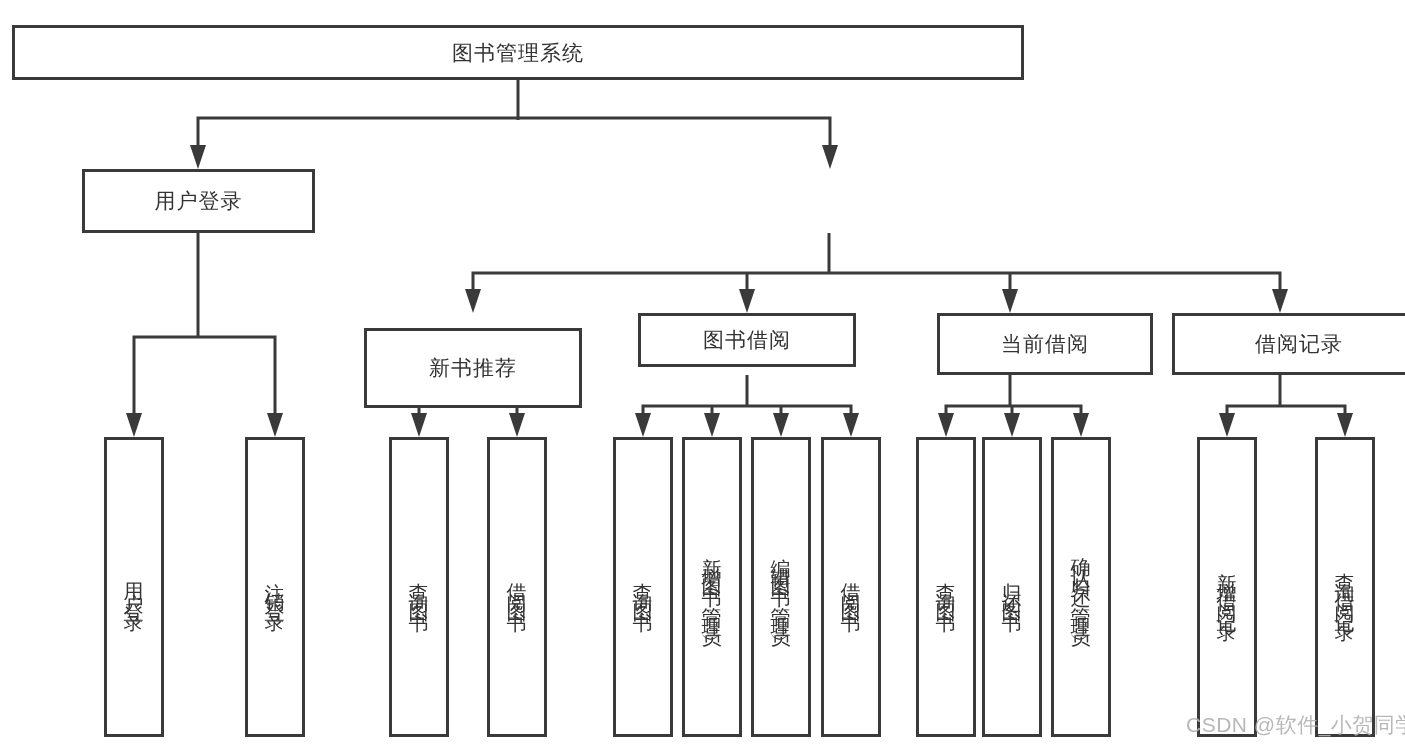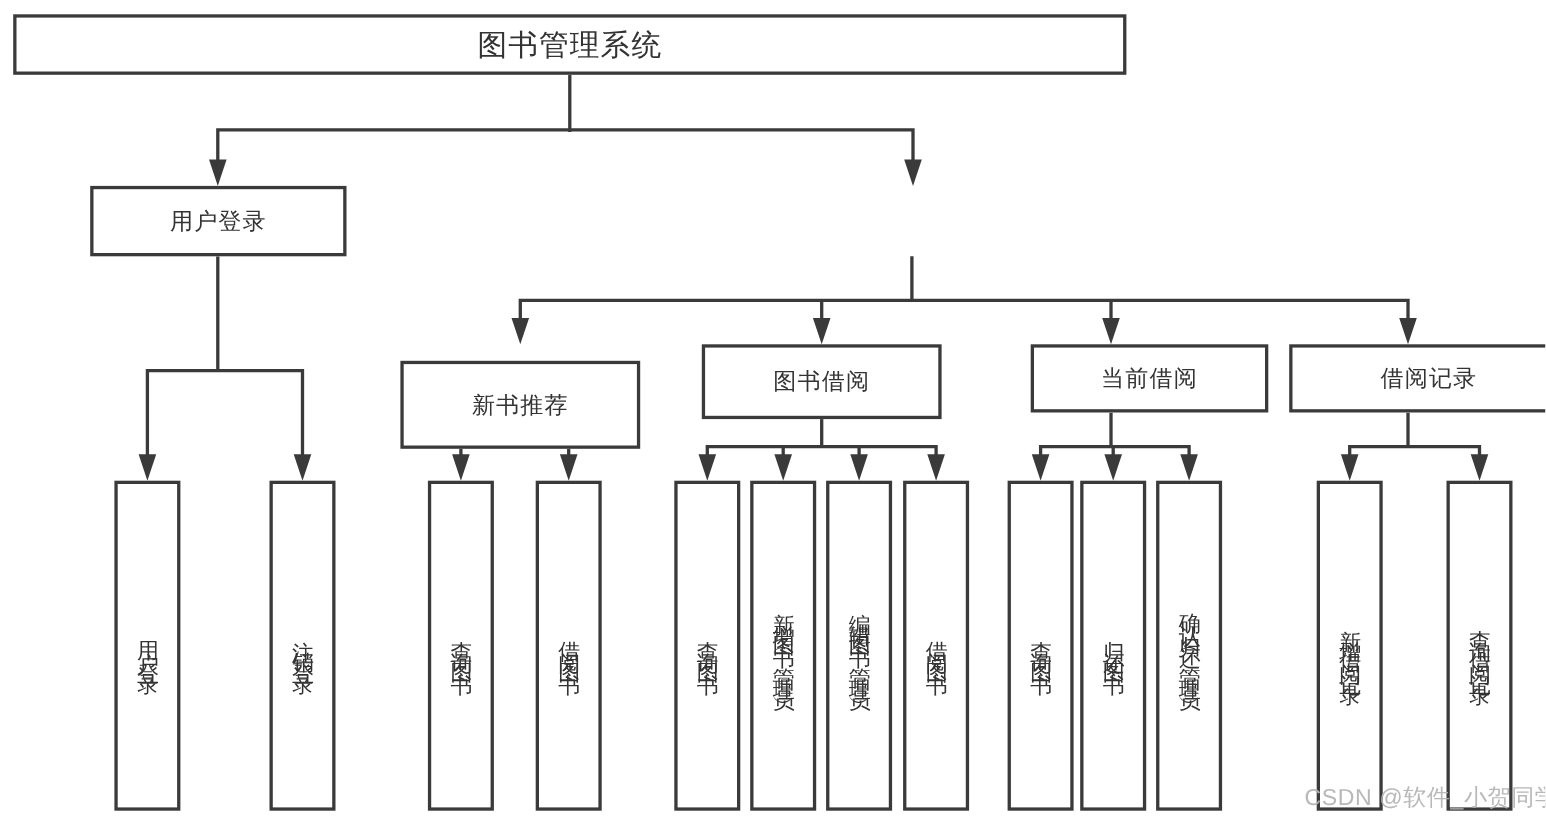--- a/index.html
+++ b/index.html
@@ -31,22 +31,22 @@
     display: flex;
     align-items: center;
     justify-content: center;
     text-align: center;
   }
   .hlabel {
     font-size: 21px;
     letter-spacing: 1px;
   }
   .root-box {
-    left: 12px; top: 13px; width: 1012px; height: 55px;
-    font-size: 27px;
+    left: 12px; top: 25px; width: 1012px; height: 55px;
+    font-size: 21px;
     letter-spacing: 1px;
   }
   .leaf {
     top: 437px;
     width: 60px;
     height: 300px;
     writing-mode: vertical-rl;
     text-orientation: mixed;
     font-size: 20px;
     letter-spacing: 10px;
@@ -111,21 +111,21 @@
     <path class="stroke-line" d="M1280 375 V407 M1225.5 406 H1346.5 M1227 406 V418 M1345 406 V418"></path>
     <polygon class="arrow-head" points="1219,413 1235,413 1227,437"></polygon>
     <polygon class="arrow-head" points="1337,413 1353,413 1345,437"></polygon>
   </svg>
 
   <div class="box root-box">图书管理系统</div>
 
   <div class="box hlabel" style="left:82px; top:169px; width:233px; height:64px;">用户登录</div>
 
   <div class="box hlabel" style="left:364px; top:328px; width:218px; height:80px;">新书推荐</div>
-  <div class="box hlabel" style="left:638px; top:313px; width:218px; height:68px;">图书借阅</div>
+  <div class="box hlabel" style="left:638px; top:313px; width:218px; height:54px;">图书借阅</div>
   <div class="box hlabel" style="left:902px; top:313px; width:216px; height:62px;margin-left:35px;">当前借阅</div>
   <div class="box hlabel" style="left:1172px; top:313px; width:254px; height:62px;">借阅记录</div>
 
   <div class="box leaf" style="left:104px;">用户登录</div>
   <div class="box leaf" style="left:245px;">注销登录</div>
 
   <div class="box leaf" style="left:389px;">查询图书</div>
   <div class="box leaf" style="left:487px;">借阅图书</div>
 
   <div class="box leaf" style="left:613px;">查询图书</div>

